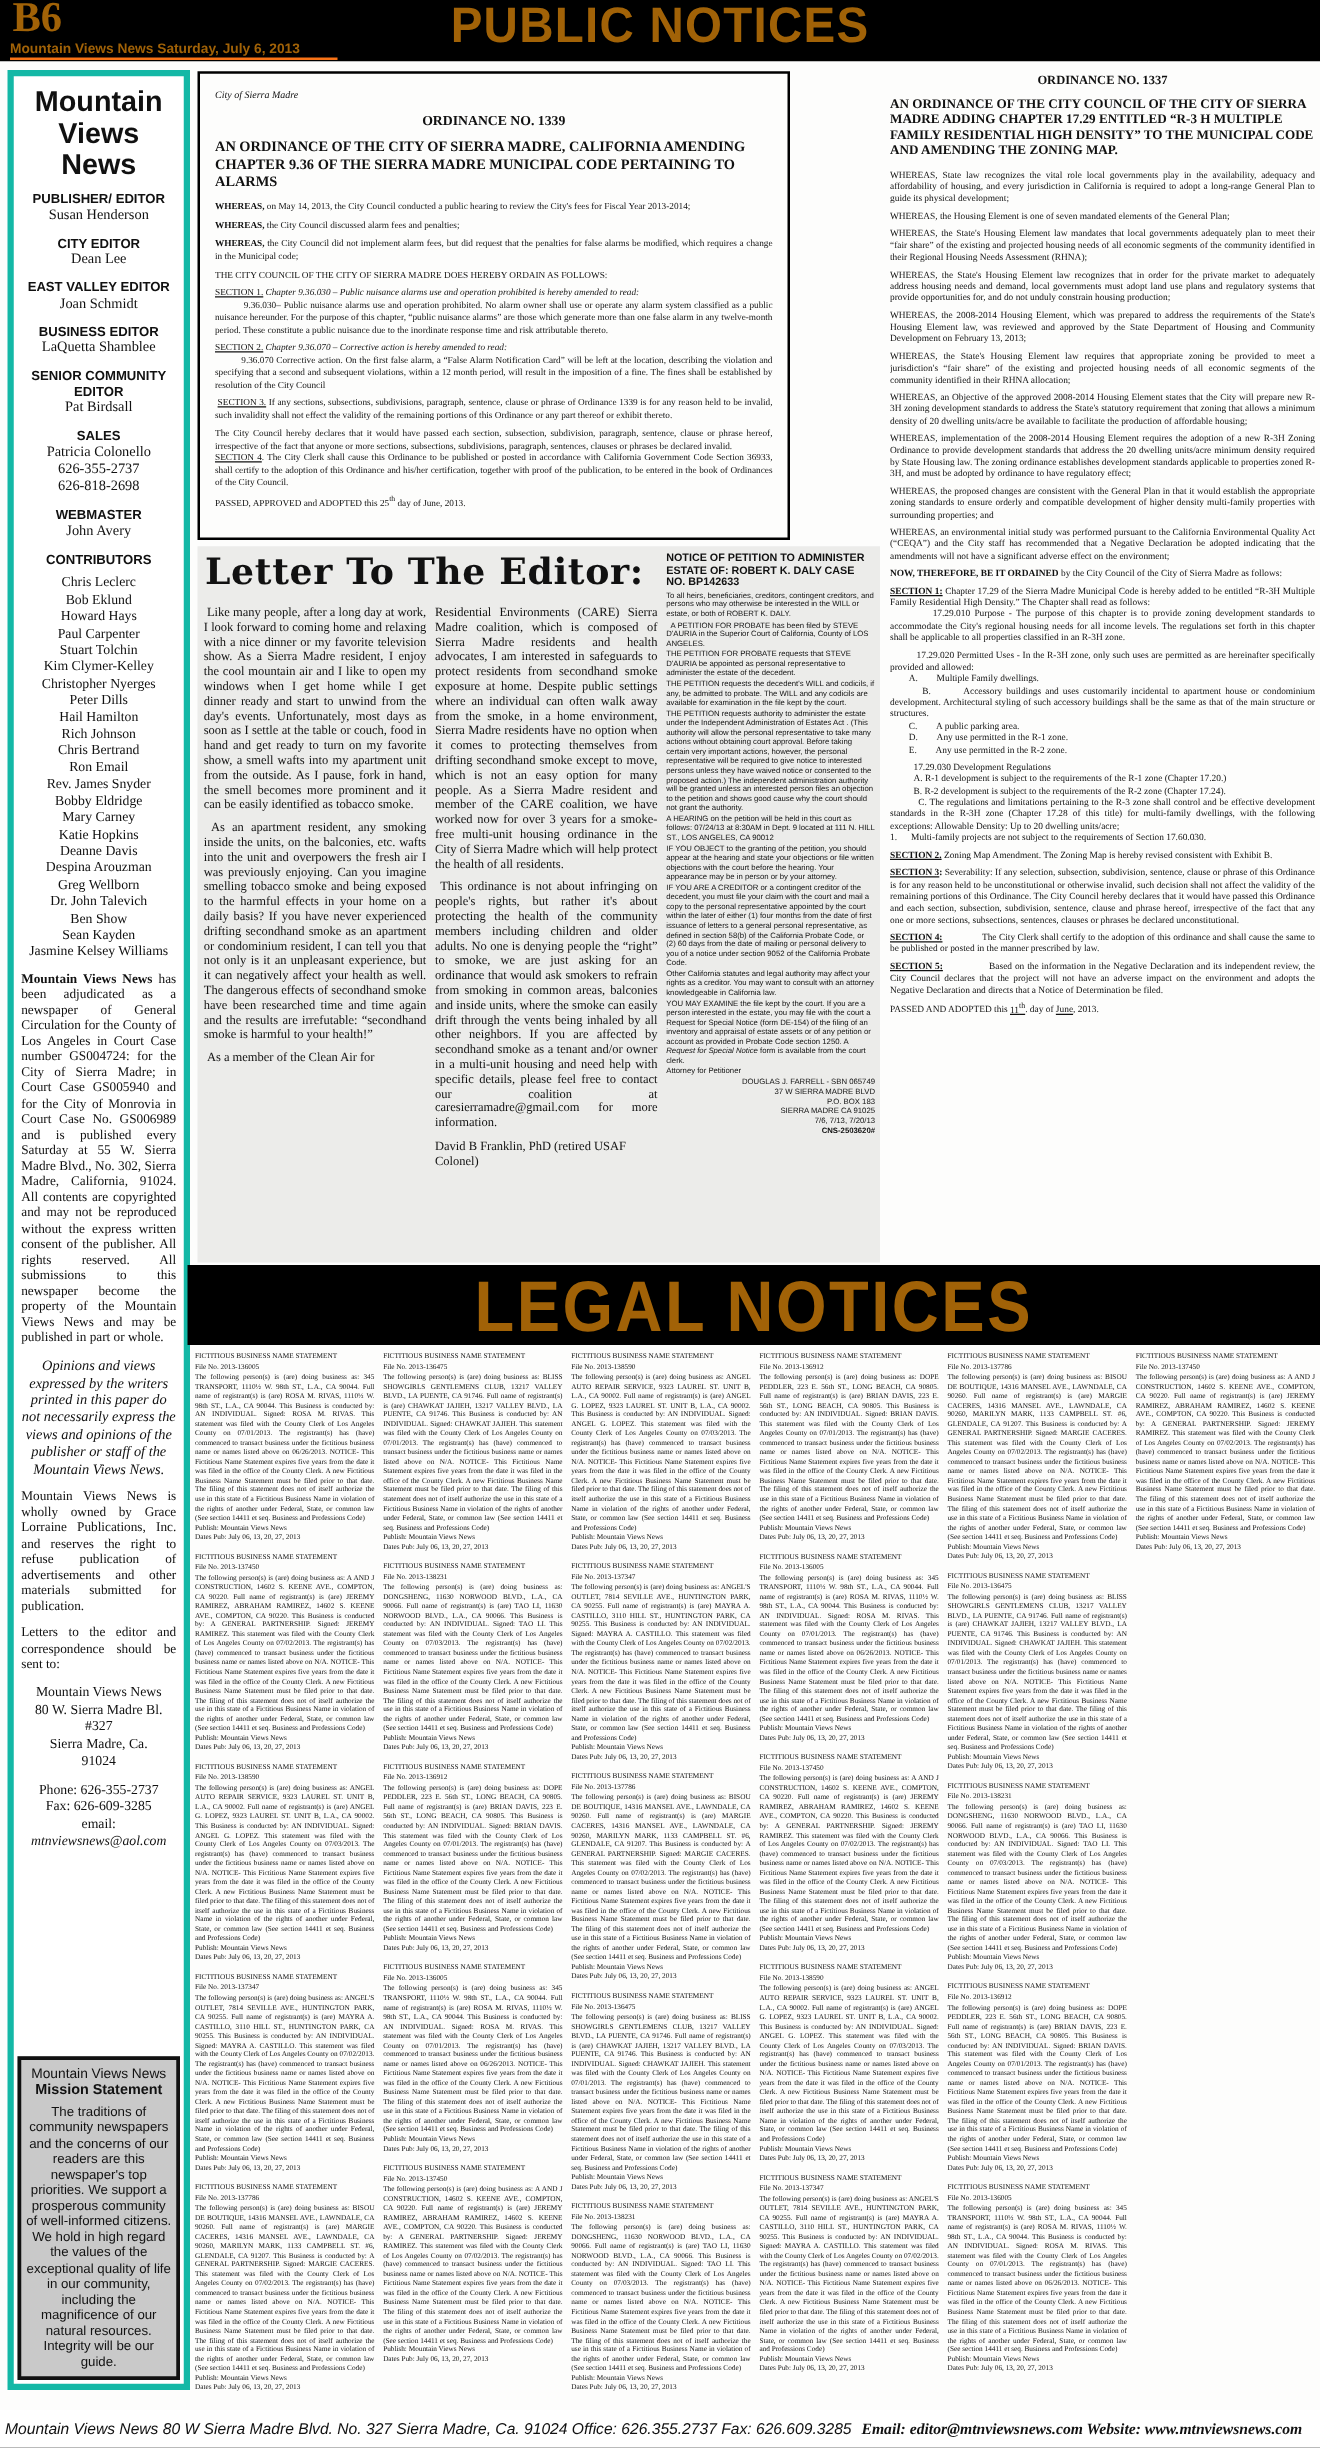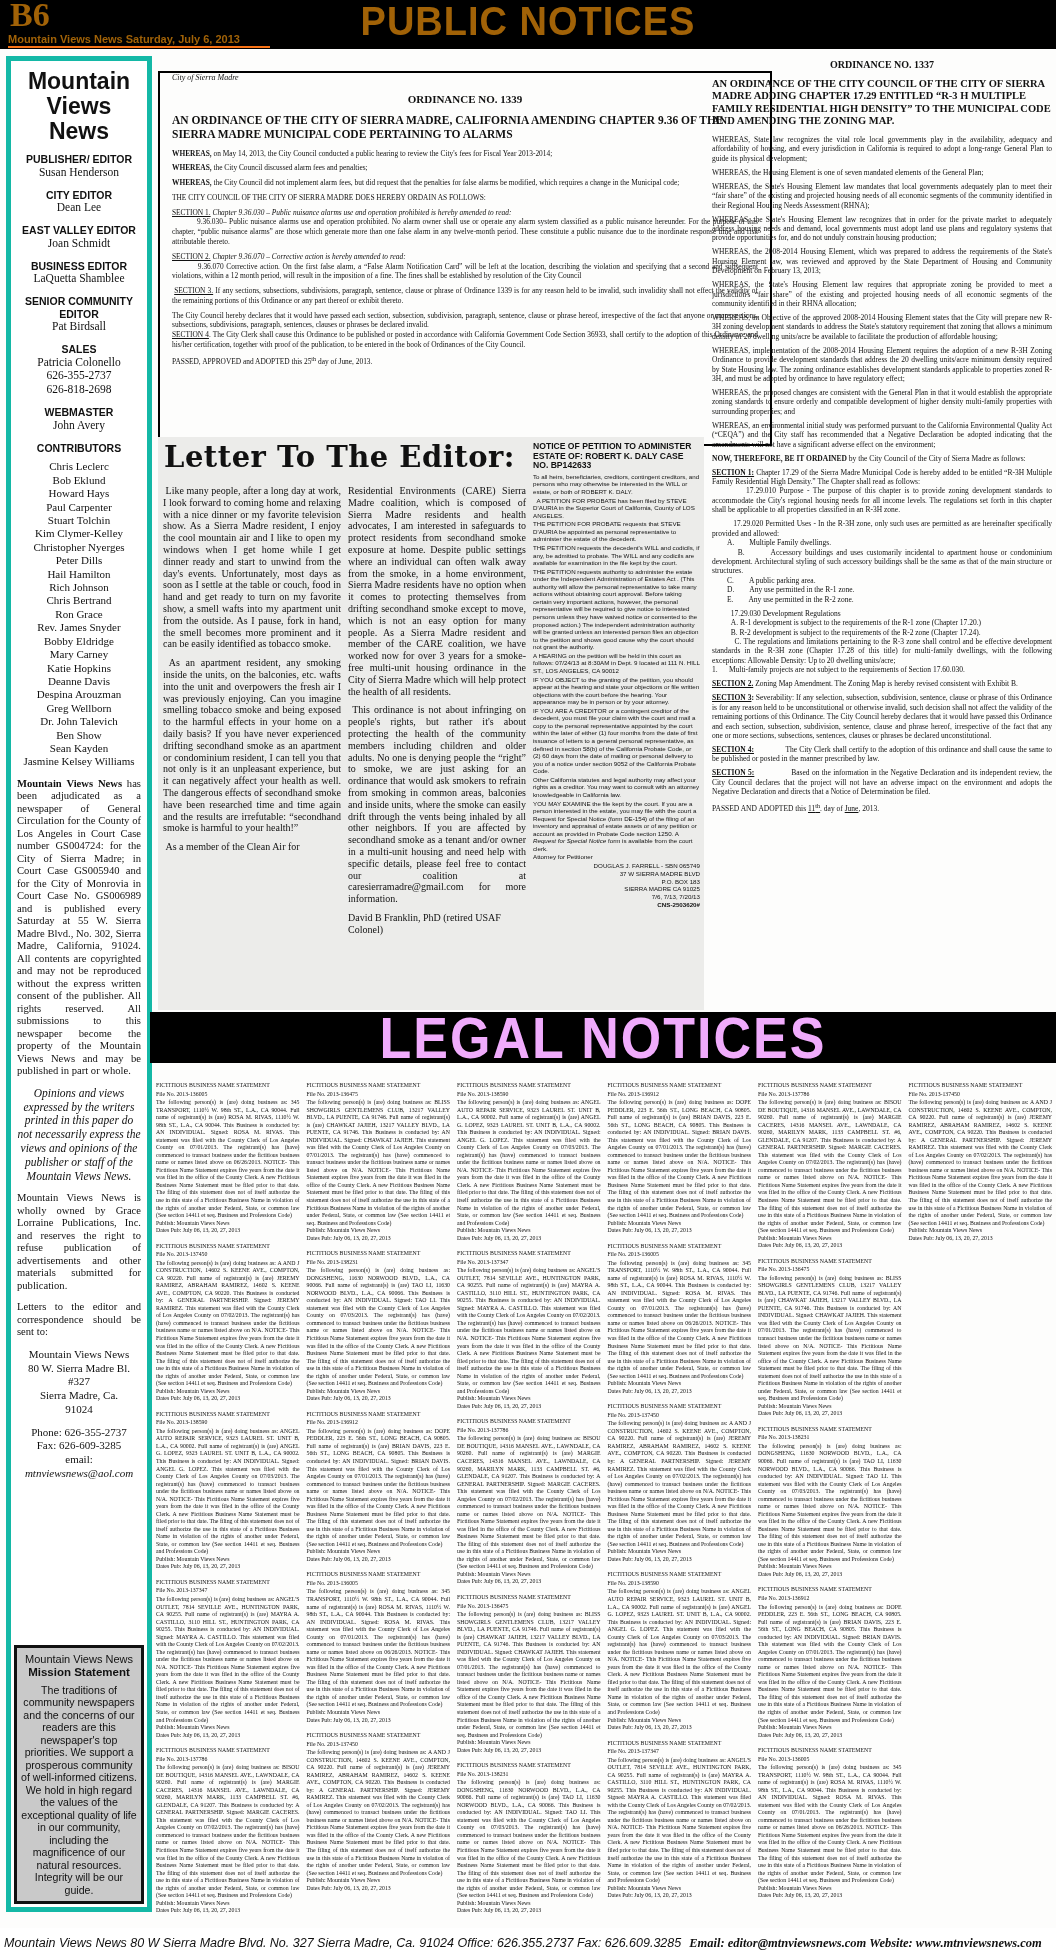--- a/index.html
+++ b/index.html
@@ -24,22 +24,22 @@
   .contrib{font-size:11px;line-height:1.22;}
   .side-par{font-size:10.6px;line-height:1.18;text-align:justify;margin:9px 1px 0 1px;}
   .side-par.first b{font-weight:bold;}
   .side-italic{font-style:italic;text-align:center;font-size:11.5px;line-height:1.2;margin-top:9px;}
   .side-center{font-size:11px;line-height:1.25;margin-top:9px;text-align:center;white-space:pre-line;}
   .mission{position:absolute;left:3px;right:3px;bottom:3px;background:#c9c9c9;border:3px solid #111;
            font-family:"Liberation Sans",sans-serif;font-size:10.6px;line-height:1.18;padding:5px 4px;text-align:center;}
   .mission .m1{font-size:11px;}
   .mission .m2{font-weight:bold;font-size:11.5px;margin-bottom:4px;}
   
-  .ord1339{position:absolute;left:158px;top:57px;width:614px;height:375px;border:2px solid #000;box-sizing:border-box;
-           padding:0 12px;overflow:hidden;font-size:7.4px;line-height:1.32;margin-top:14px;}
+  .ord1339{position:absolute;left:158px;top:57px;width:474px;height:375px;border:2px solid #000;box-sizing:border-box;
+           padding:12px 12px;overflow:hidden;font-size:7.4px;line-height:1.32;}
   .ord-byline{font-style:italic;font-size:8px;margin-bottom:8px;}
   .ord-head{text-align:center;font-weight:bold;font-size:11px;margin:2px 0 8px 0;}
   .ord-title{font-weight:bold;font-size:11.5px;line-height:1.2;margin-bottom:7px;}
   .ord-p{margin:0 0 5px 0;text-align:justify;}
   
   .ord1337{position:absolute;left:712px;top:57px;width:340px;height:952px;overflow:hidden;font-size:7.5px;line-height:1.26;}
   .ord1337 .ord-head{font-size:10px;margin-bottom:6px;}
   .ord1337 .ord-title{font-size:10.5px;}
   .ord1337 .ord-p{margin-bottom:4.5px;}
   
@@ -51,22 +51,22 @@
   .lp{margin:0 0 7px 0;}
   .lsig{margin-top:4px;text-align:left;}
   
   .estate{position:absolute;left:375px;top:5px;width:167px;font-family:"Liberation Sans",sans-serif;
           font-size:6.2px;line-height:1.22;background:#ececea;}
   .est-head{font-weight:bold;font-size:8.6px;line-height:1.12;margin-bottom:2px;}
   .est-p{margin:0 0 1px 0;text-align:left;}
   .est-right{text-align:right;line-height:1.25;}
   .est-right .cns{font-weight:bold;}
   
-  .legalbanner{position:absolute;left:150px;top:1012px;width:906px;height:51px;background:#000;color:#f0abfc;
-               display:flex;align-items:center;justify-content:center;}
+  .legalbanner{position:absolute;left:150px;top:1012px;width:906px;height:64px;background:#000;color:#a16207;
+               display:flex;align-items:flex-end;justify-content:center;}
   .legalbanner span{font-family:"Liberation Sans",sans-serif;font-weight:bold;font-size:52px;letter-spacing:2px;transform:scaleY(1.1);}
   
   .lnotices{position:absolute;left:156px;top:1082px;width:896px;height:838px;overflow:hidden;
             column-count:6;column-gap:7px;column-fill:auto;font-size:5.8px;line-height:1.3;}
   .ln-block{margin-bottom:8px;break-inside:avoid-column;}
   .ln-h{margin-bottom:1px;}
   .ln-f{margin-bottom:1px;}
   .ln-b{text-align:justify;}
   
   .footer{position:absolute;left:0;bottom:0;width:1056px;height:30px;background:#fff;
@@ -126,21 +126,21 @@
           <div class="contrib">Bob Eklund</div>
           <div class="contrib">Howard Hays</div>
           <div class="contrib">Paul Carpenter</div>
           <div class="contrib">Stuart Tolchin</div>
           <div class="contrib">Kim Clymer-Kelley</div>
           <div class="contrib">Christopher  Nyerges</div>
           <div class="contrib">Peter Dills</div>
           <div class="contrib">Hail Hamilton</div>
           <div class="contrib">Rich Johnson</div>
           <div class="contrib">Chris Bertrand</div>
-          <div class="contrib">Ron Grace</div>
+          <div class="contrib">Ron Email</div>
           <div class="contrib">Rev. James Snyder</div>
           <div class="contrib">Bobby Eldridge</div>
           <div class="contrib">Mary Carney</div>
           <div class="contrib">Katie Hopkins</div>
           <div class="contrib">Deanne Davis</div>
           <div class="contrib">Despina Arouzman</div>
           <div class="contrib">Greg Wellborn</div>
           <div class="contrib">Dr. John Talevich</div>
           <div class="contrib">Ben Show</div>
           <div class="contrib">Sean Kayden</div>

